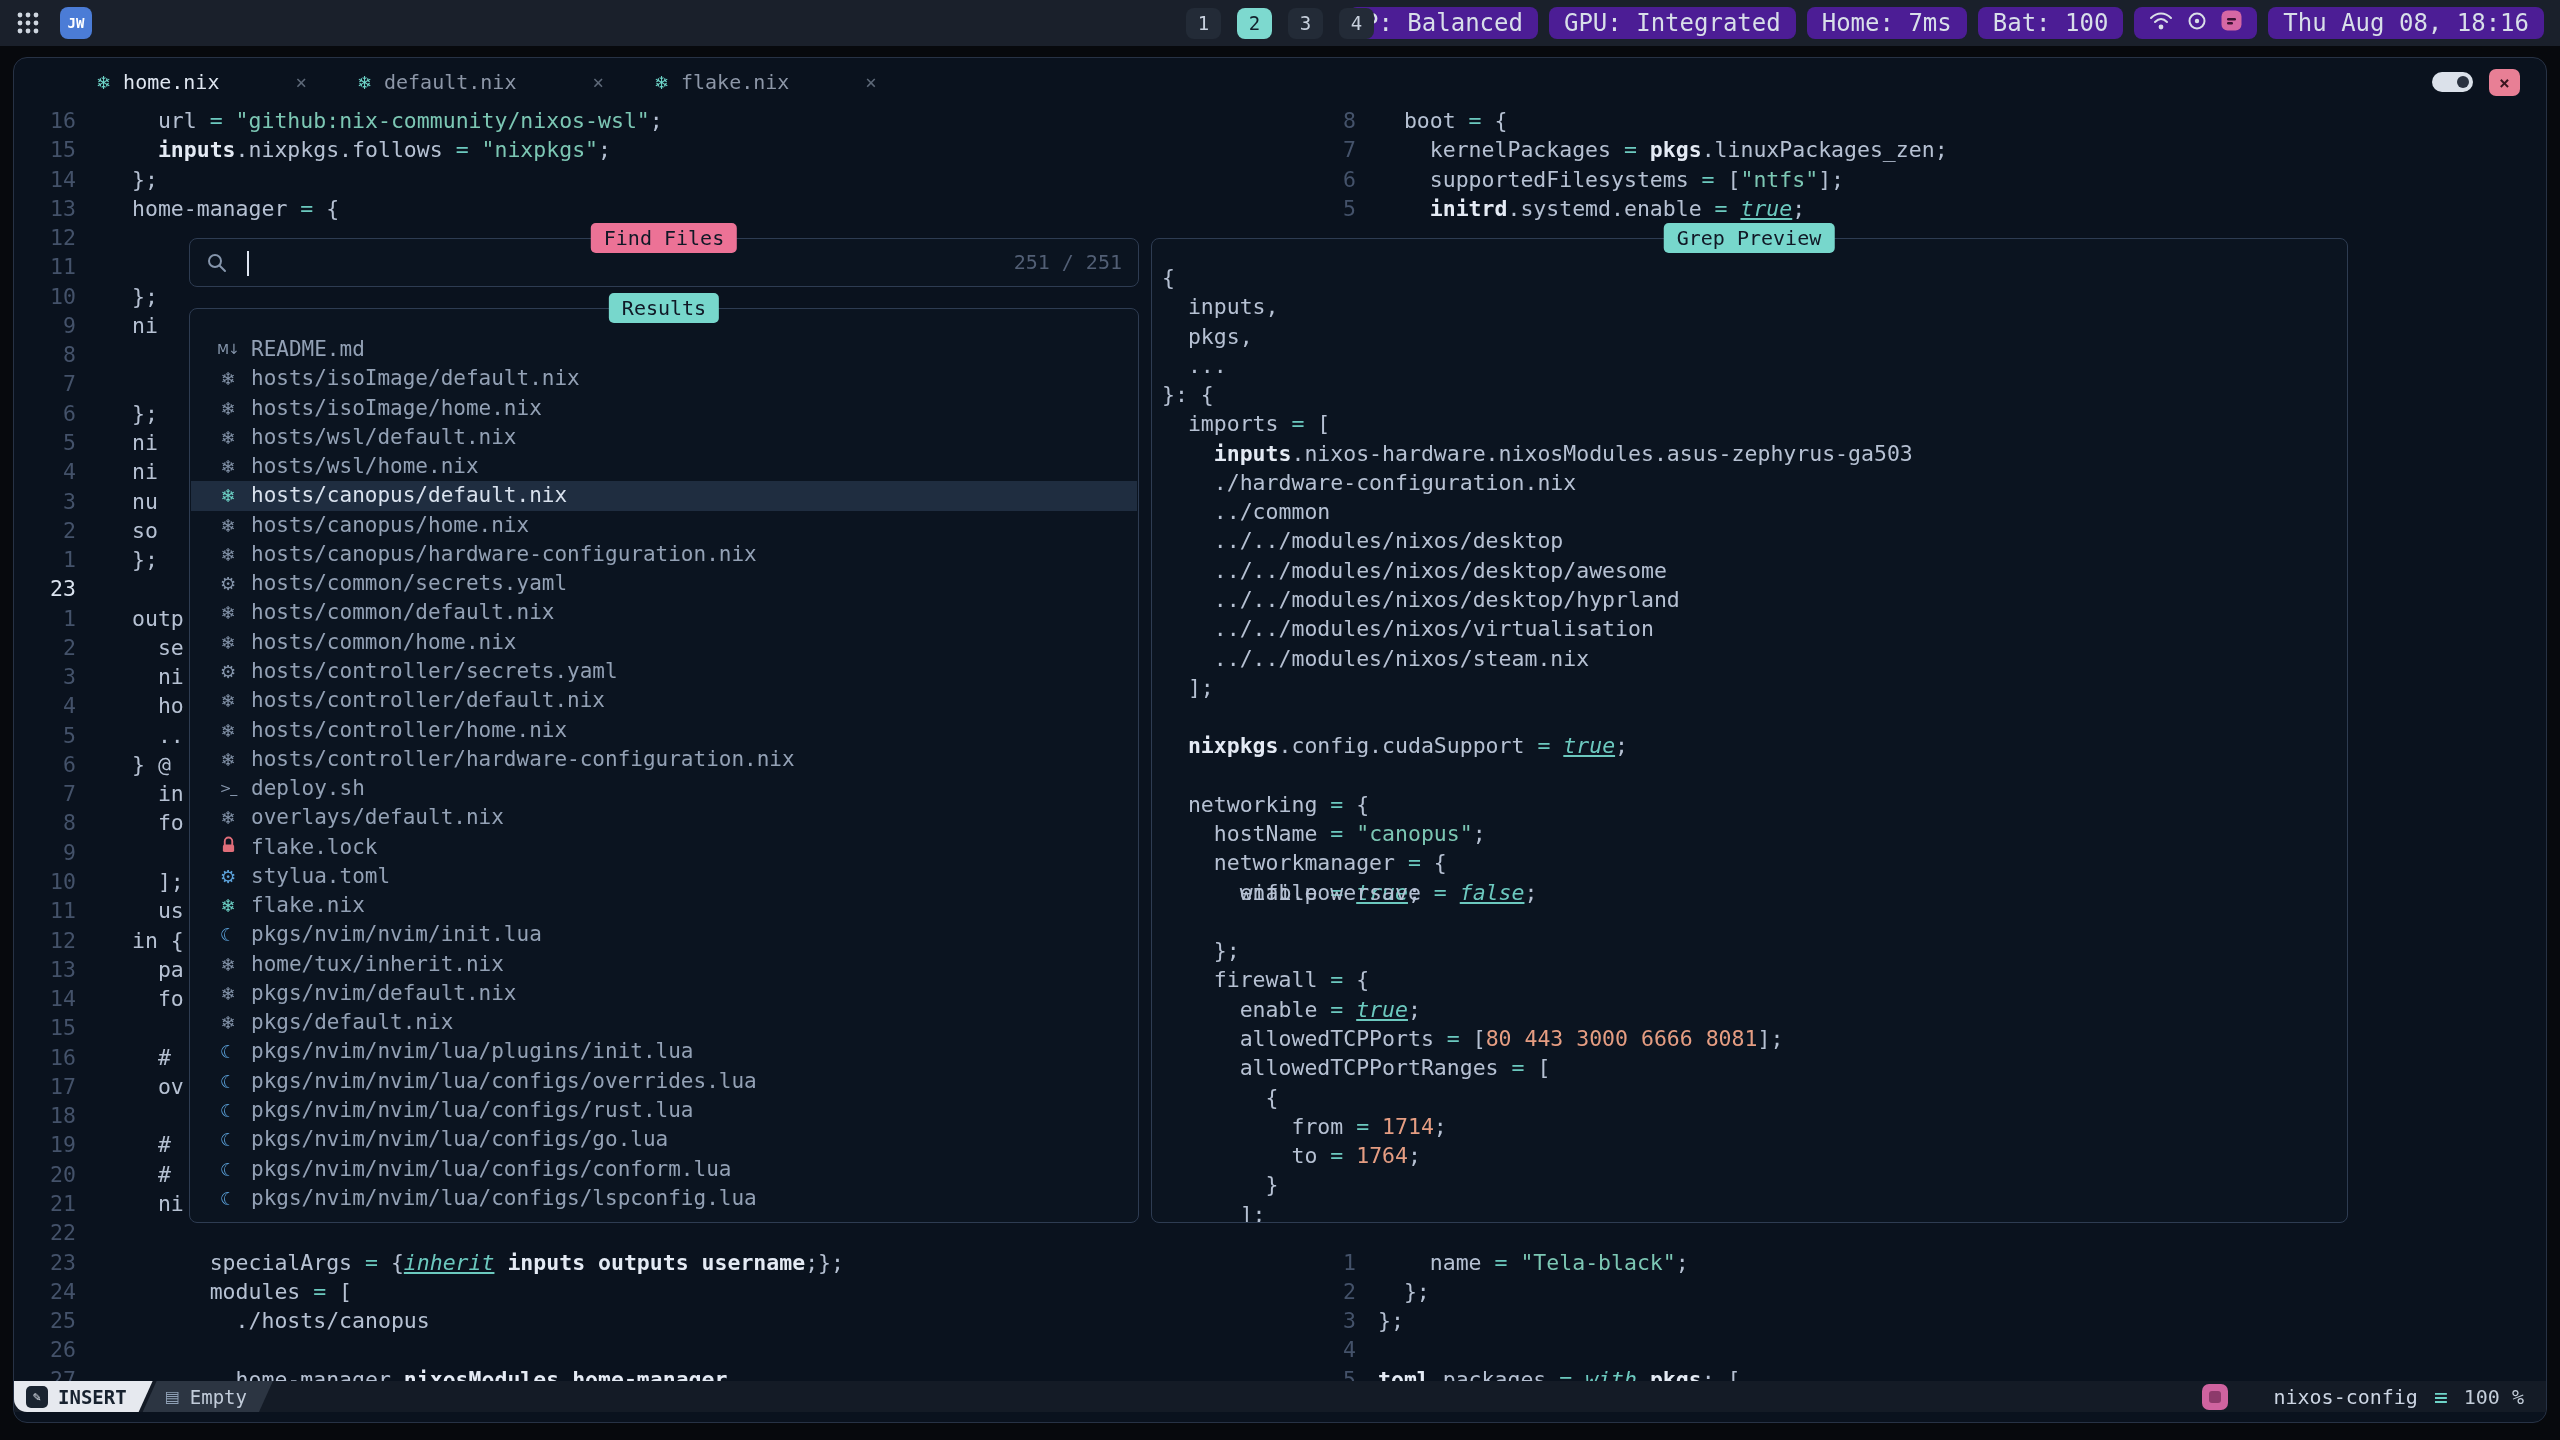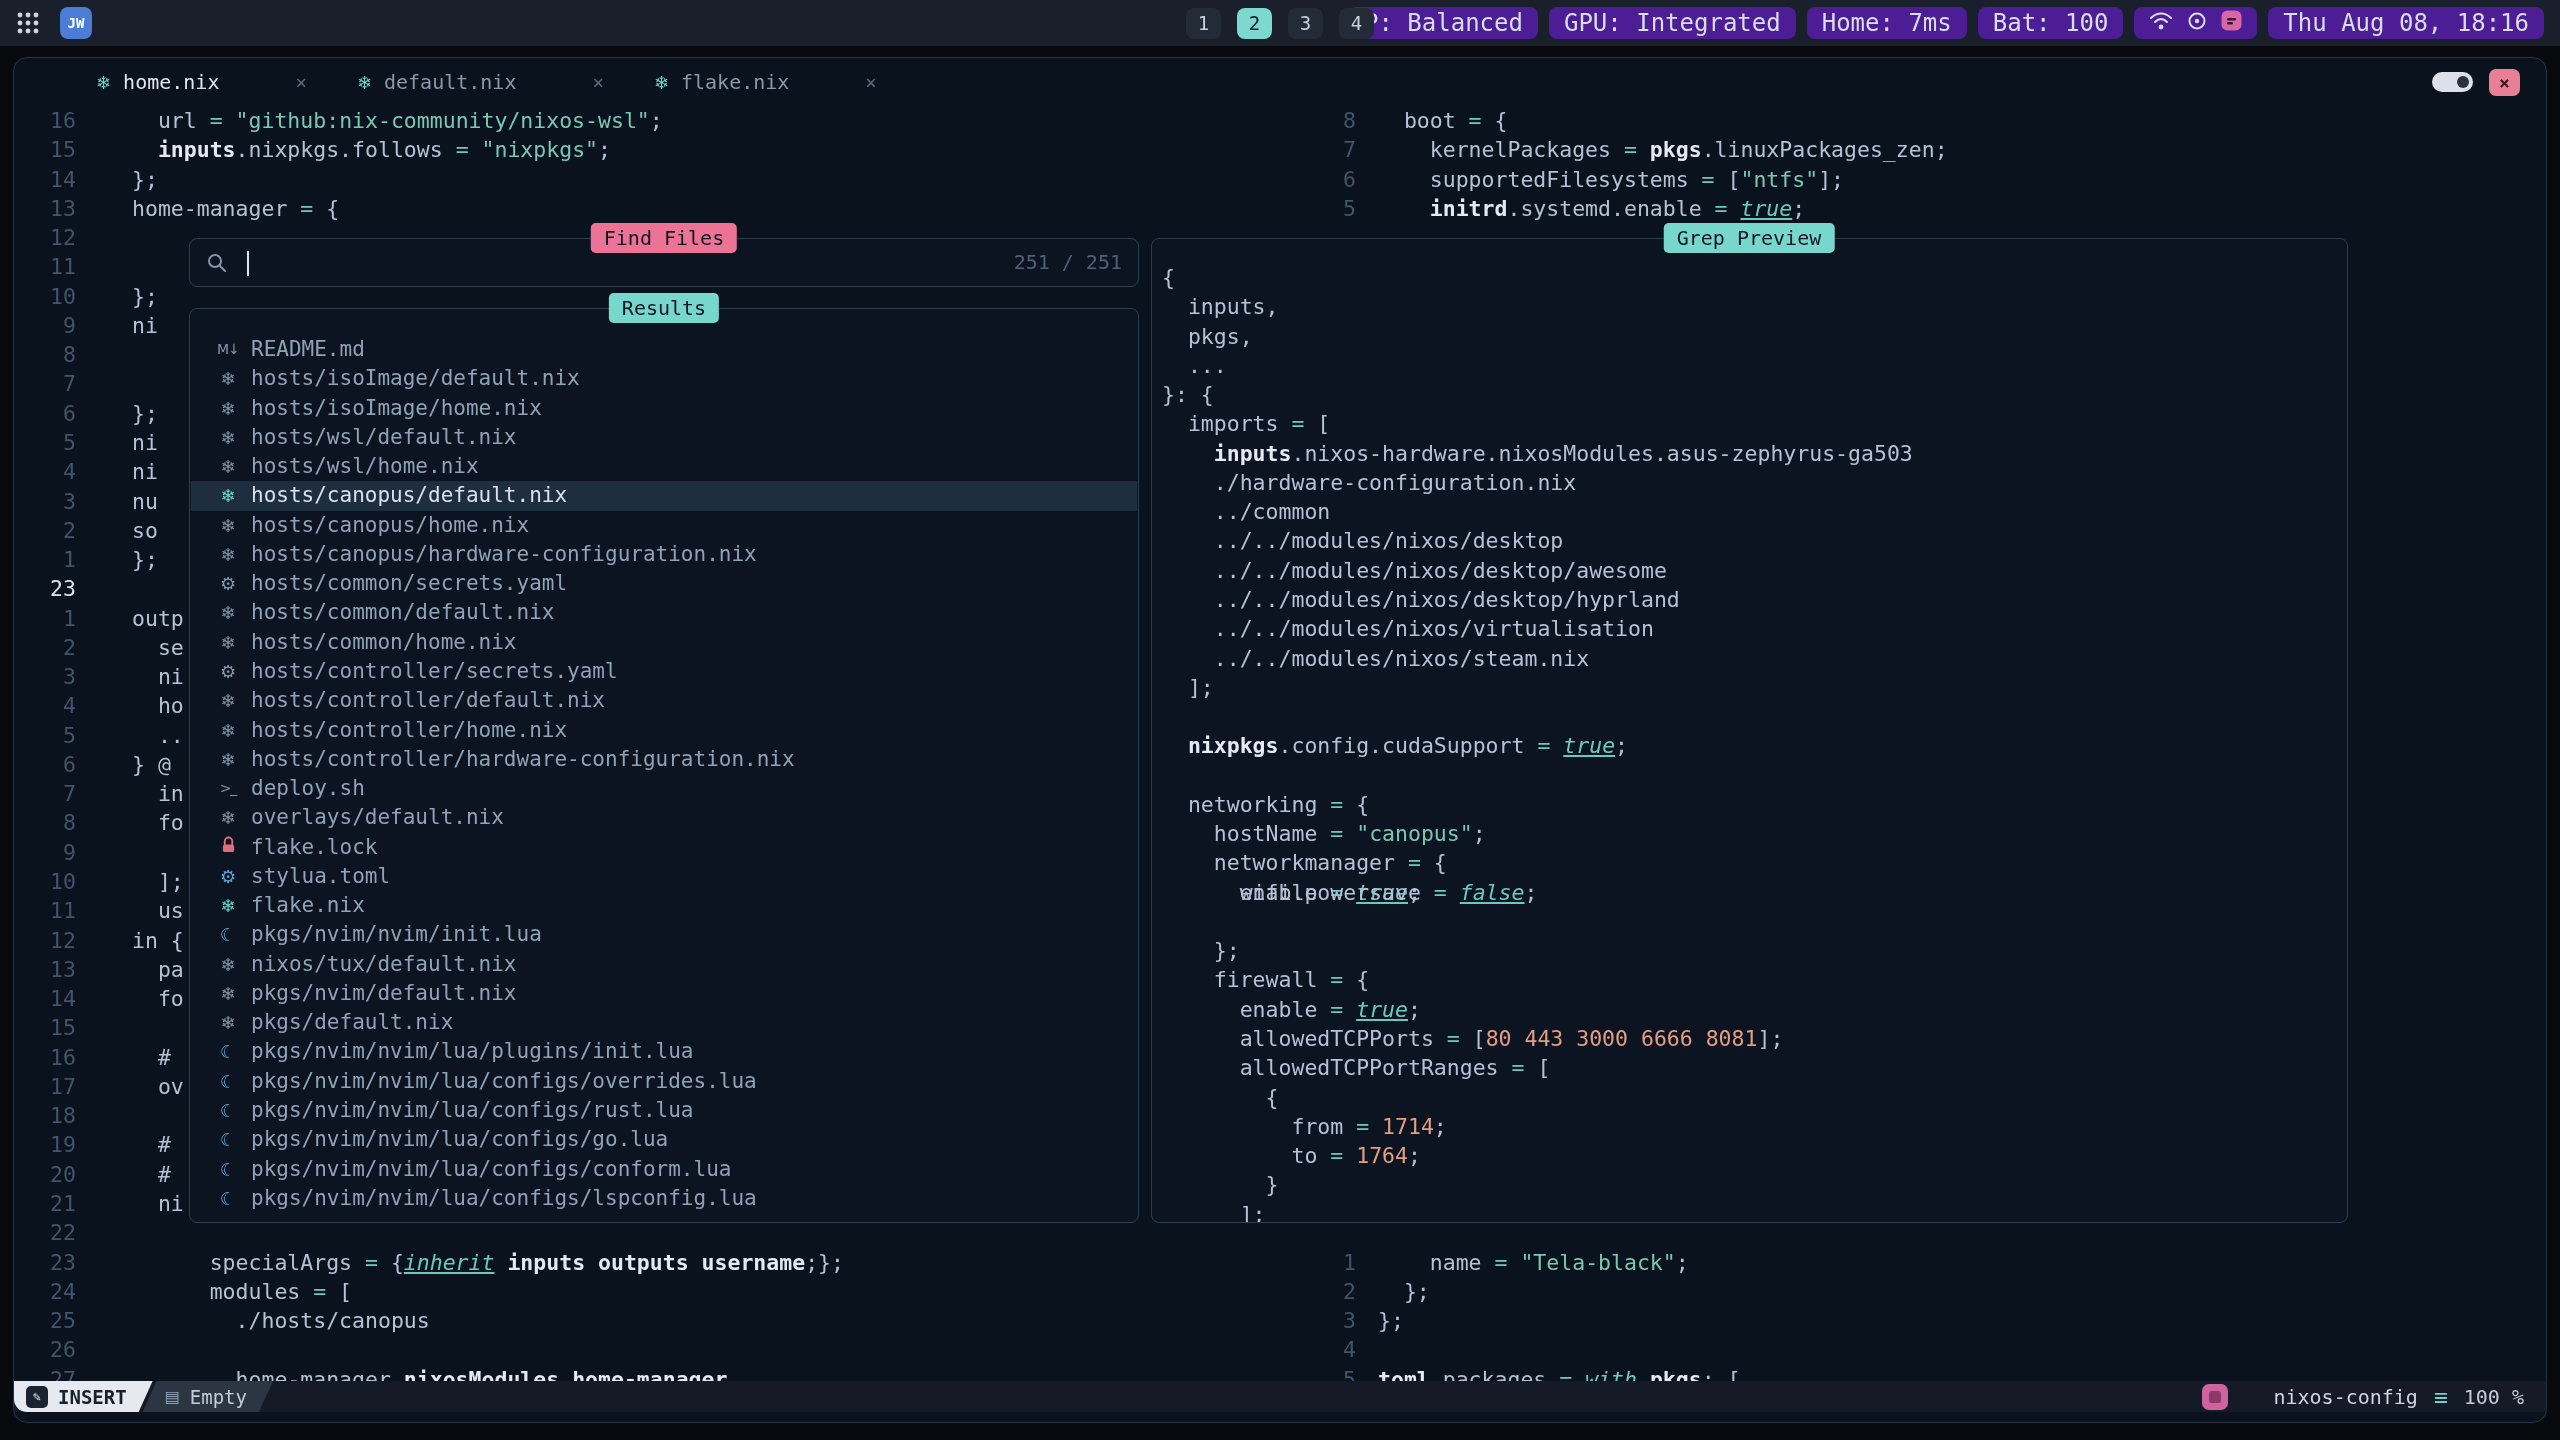--- a/index.html
+++ b/index.html
@@ -497,21 +497,21 @@
         <div class="rrow" style="top: 582.13px;">
           <span class="ficon" style="color: rgb(111, 214, 202);">❄</span>
           <span class="rlabel">flake.nix</span>
         </div>
         <div class="rrow" style="top: 611.4px;">
           <span class="ficon" style="color: rgb(92, 163, 220);">☾</span>
           <span class="rlabel">pkgs/nvim/nvim/init.lua</span>
         </div>
         <div class="rrow" style="top: 640.67px;">
           <span class="ficon" style="color: rgb(133, 149, 171);">❄</span>
-          <span class="rlabel">nixos/tux/default.nix</span>
+          <span class="rlabel">home/tux/inherit.nix</span>
         </div>
         <div class="rrow" style="top: 669.94px;">
           <span class="ficon" style="color: rgb(133, 149, 171);">❄</span>
           <span class="rlabel">pkgs/nvim/default.nix</span>
         </div>
         <div class="rrow" style="top: 699.21px;">
           <span class="ficon" style="color: rgb(133, 149, 171);">❄</span>
           <span class="rlabel">pkgs/default.nix</span>
         </div>
         <div class="rrow" style="top: 728.48px;">

